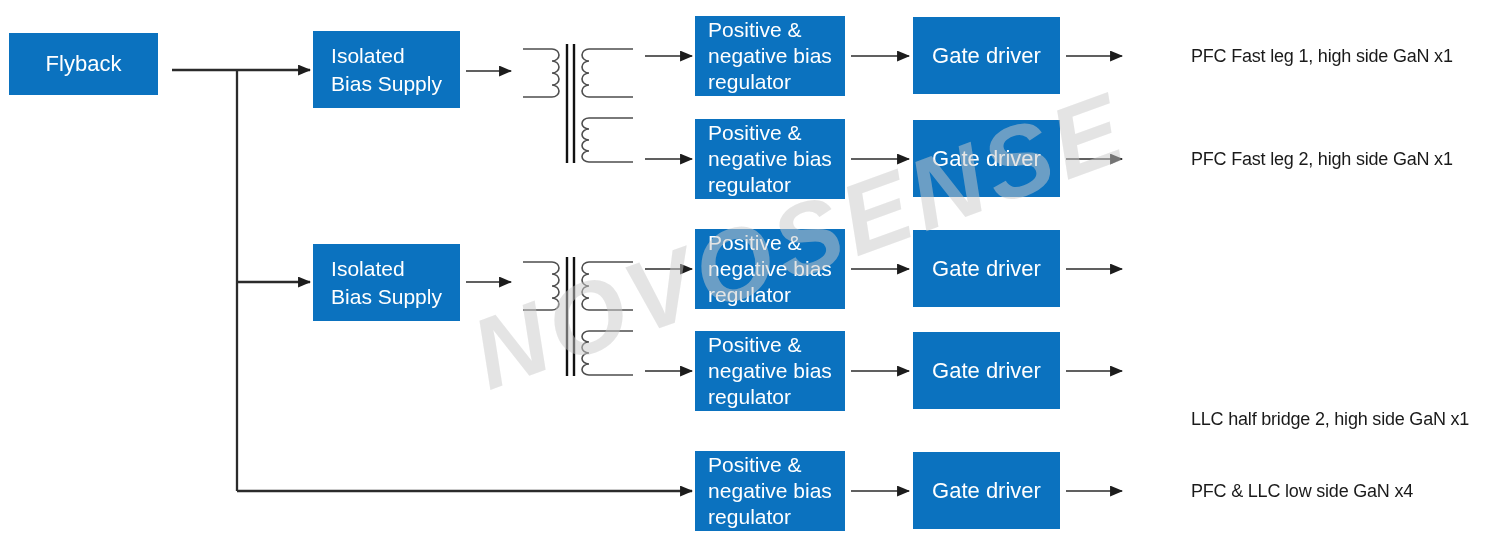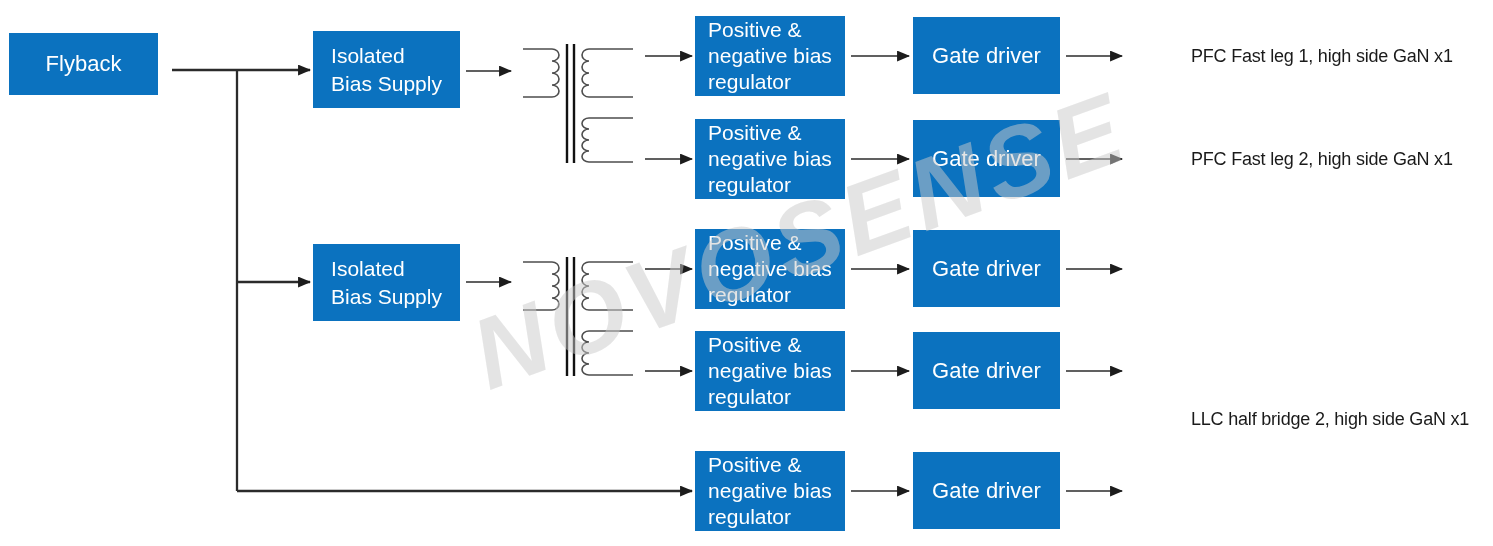--- a/index.html
+++ b/index.html
@@ -172,16 +172,17 @@
 
   <div class="box one-line" style="left:913px; top:230px; width:147px; height:77px;">Gate driver</div>
 
   <div class="box one-line" style="left:913px; top:332px; width:147px; height:77px;">Gate driver</div>
 
   <div class="box one-line" style="left:913px; top:452px; width:147px; height:77px;">Gate driver</div>
 
   <div class="out-label" style="top:41px;">PFC Fast leg 1, high side GaN x1</div>
   <div class="out-label" style="top:144px;">PFC Fast leg 2, high side GaN x1</div>
   <div class="out-label" style="top:356px;margin-top:48px;">LLC half bridge 2, high side GaN x1</div>
+  <div class="out-label" style="top:476px;">PFC &amp; LLC low side GaN x4</div>
 
   <div class="watermark">NOVOSENSE</div>
 
 </div>
 
 </body></html>

